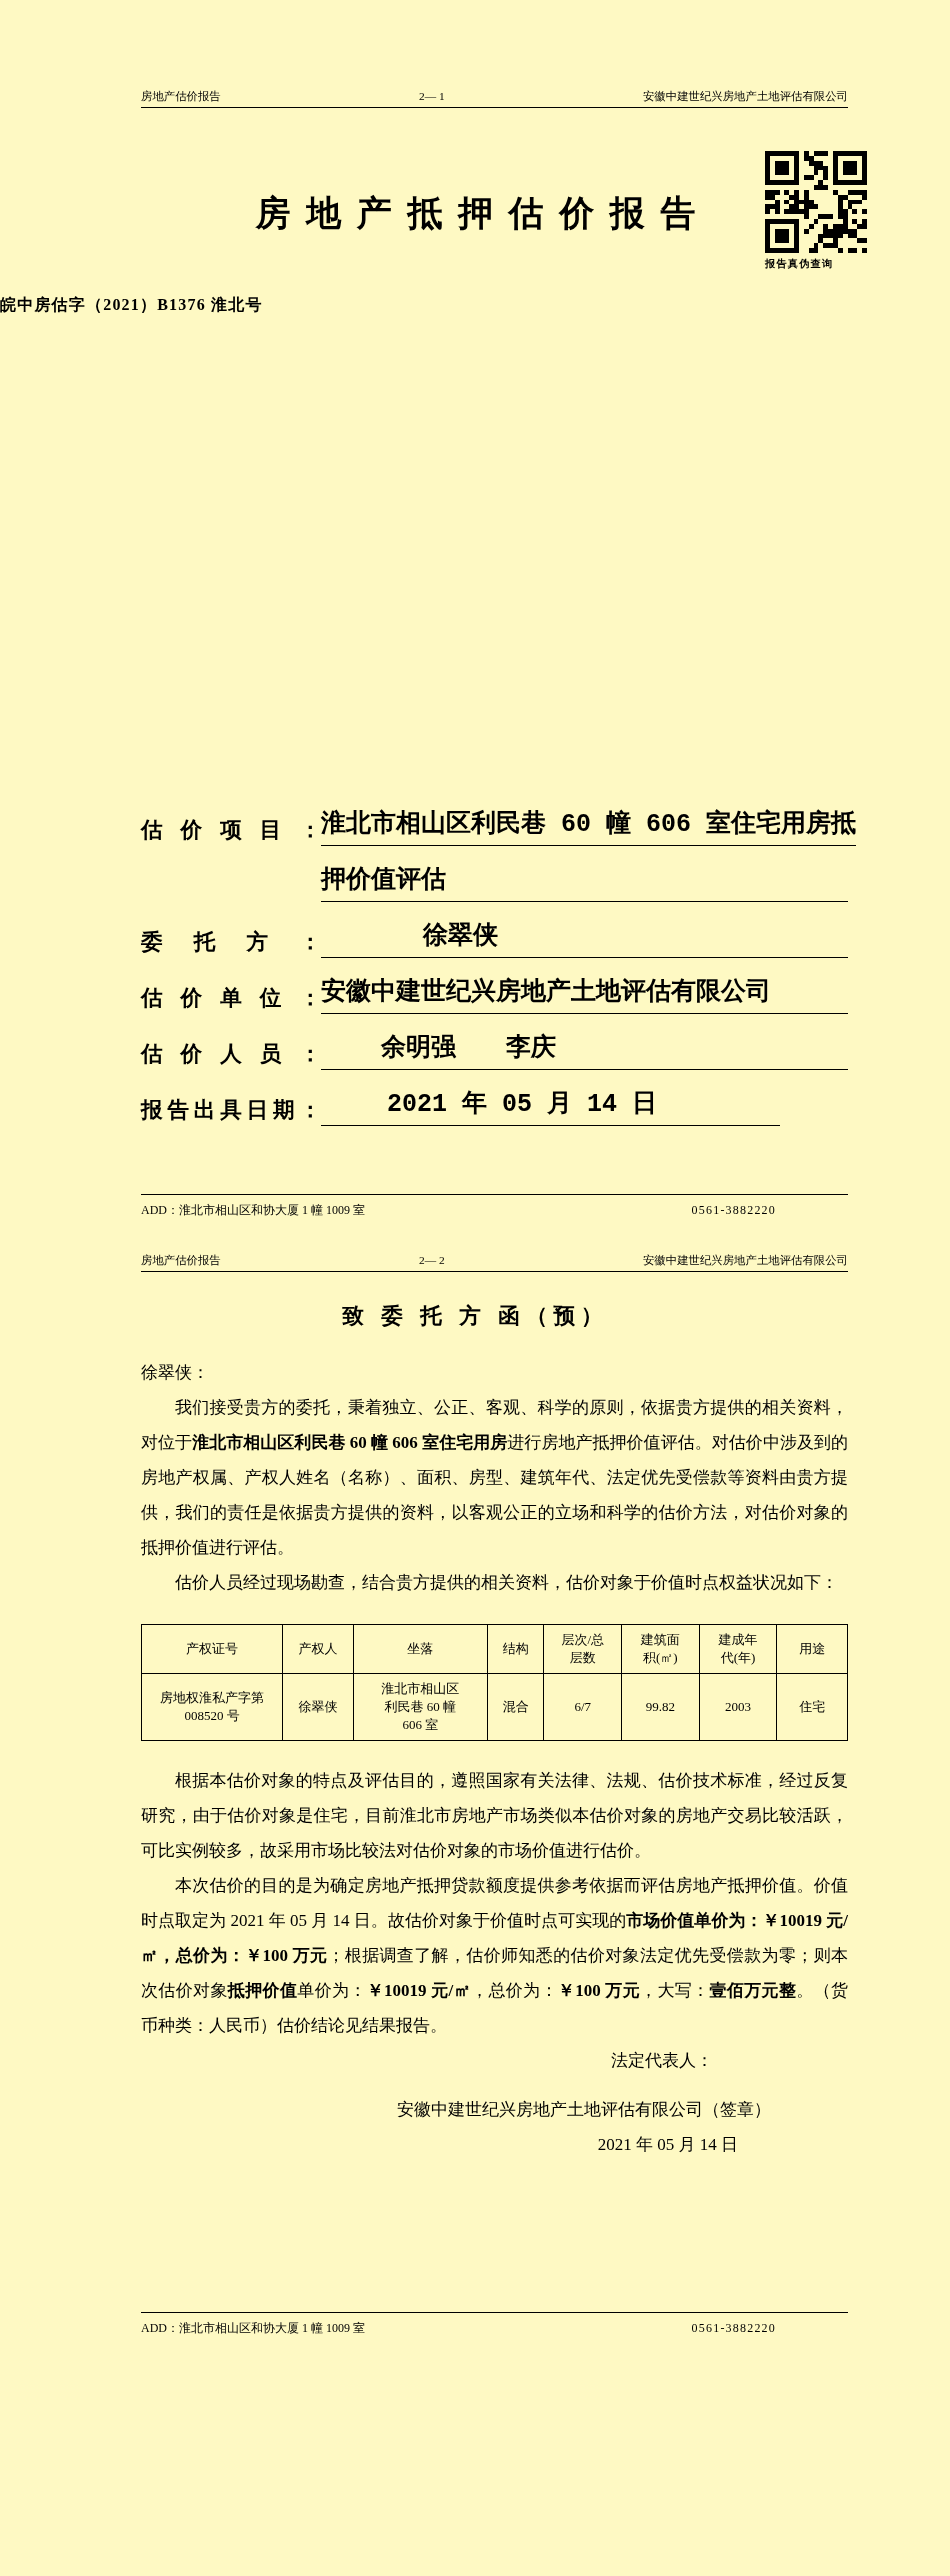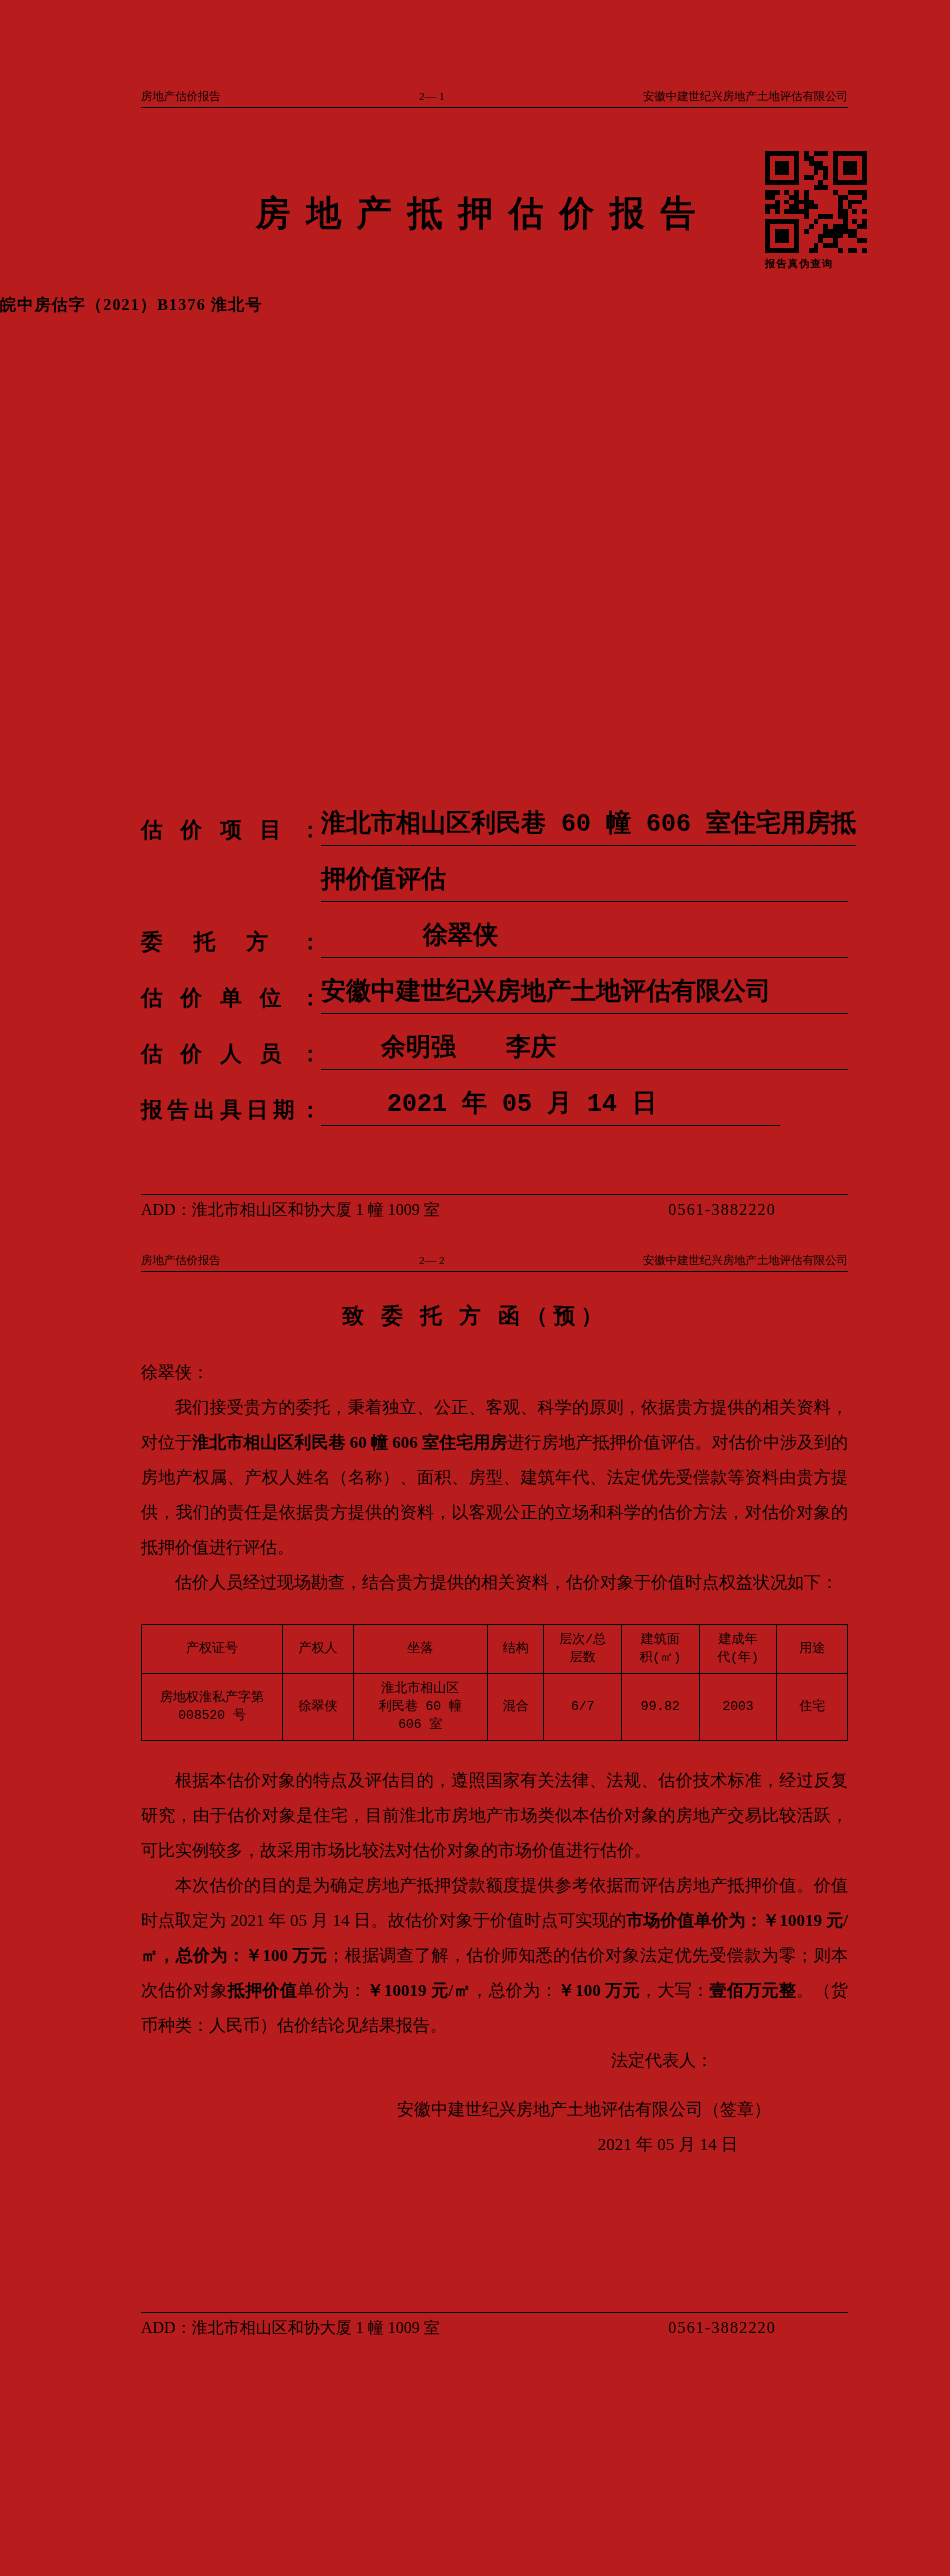--- a/index.html
+++ b/index.html
@@ -1,28 +1,28 @@
 <!DOCTYPE html>
 <html style="font-size:9.6px"><head>
 <meta charset="utf-8">
 <style>
   * { margin:0; padding:0; box-sizing:border-box; }
   html,body { background:#fff; }
   body { font-family:"Liberation Serif","DejaVu Serif",serif; color:#000; }
-  .doc { position:relative; width:951px; height:2576px; background:#b91c1c; overflow:hidden; }
+  .doc { position:relative; width:951px; height:2576px; background:#fef9c3; overflow:hidden; }
 
   .hdr { display:flex; justify-content:space-between; align-items:flex-end;
          margin:0 103px 0 141px; border-bottom:1.2px solid #000;
          padding-bottom:3.6px; font-size:11.4px; line-height:14.4px; }
   .hdr1 { margin-top:89px; }
   .hdr2 { margin-top:34px; }
 
   .ftr { display:flex; justify-content:space-between; align-items:flex-start;
          margin:0 103px 0 141px; border-top:1.2px solid #000;
-         padding-top:6px; font-size:16px; line-height:18px; }
+         padding-top:6px; font-size:12px; line-height:18px; }
   .ftr1 { margin-top:68px; }
   .ftr2 { margin-top:150px; }
   .ftr .phone { margin-right:72px; letter-spacing:1.2px; }
 
   .qr-wrap { position:absolute; top:151px; right:84px; width:102px; text-align:left; }
   .qr { width:102px; height:102px; }
   .qr-caption { margin-top:3.6px; font-size:10.2px; font-weight:bold; letter-spacing:1.2px; }
 
   .title { margin-top:84px; font-size:35px; line-height:43px; font-weight:bold;
            text-align:center; letter-spacing:15.6px; text-indent:15.6px; }
@@ -41,21 +41,21 @@
   .fval.pad-date { padding-left:66px; margin-right:68px; }
 
   .letter-title { margin-top:29px; font-size:21.6px; line-height:30px; font-weight:bold;
                   text-align:center; letter-spacing:6px; }
   .salutation { margin:24px 103px 0 141px; font-size:17px; line-height:35px; }
   .para { margin:0 103px 0 141px; font-size:17px; line-height:35px;
           text-indent:34px; text-align:justify; }
   .para.mt { margin-top:22px; }
   .para .b, .b { font-weight:bold; }
 
-  .tbl-wrap { margin:24px 103px 0 141px;font-family:Liberation Mono, monospace; }
+  .tbl-wrap { margin:24px 103px 0 141px; }
   table { width:100%; border-collapse:collapse; font-size:13px; line-height:18px; }
   th, td { border:1.2px solid #000; text-align:center; vertical-align:middle;
            padding:6px 2.4px; white-space:pre-line; font-weight:normal; }
   col.c1{width:20%} col.c2{width:10%} col.c3{width:19%} col.c4{width:8%}
   col.c5{width:11%} col.c6{width:11%} col.c7{width:11%} col.c8{width:10%}
 
   .sig { font-size:17px; line-height:35px; text-align:right; }
   .sig1 { margin-top:14.4px; margin-right:180px; }
   .sig2 { margin-right:238px; }
   .sig3 { margin-right:213px; }

